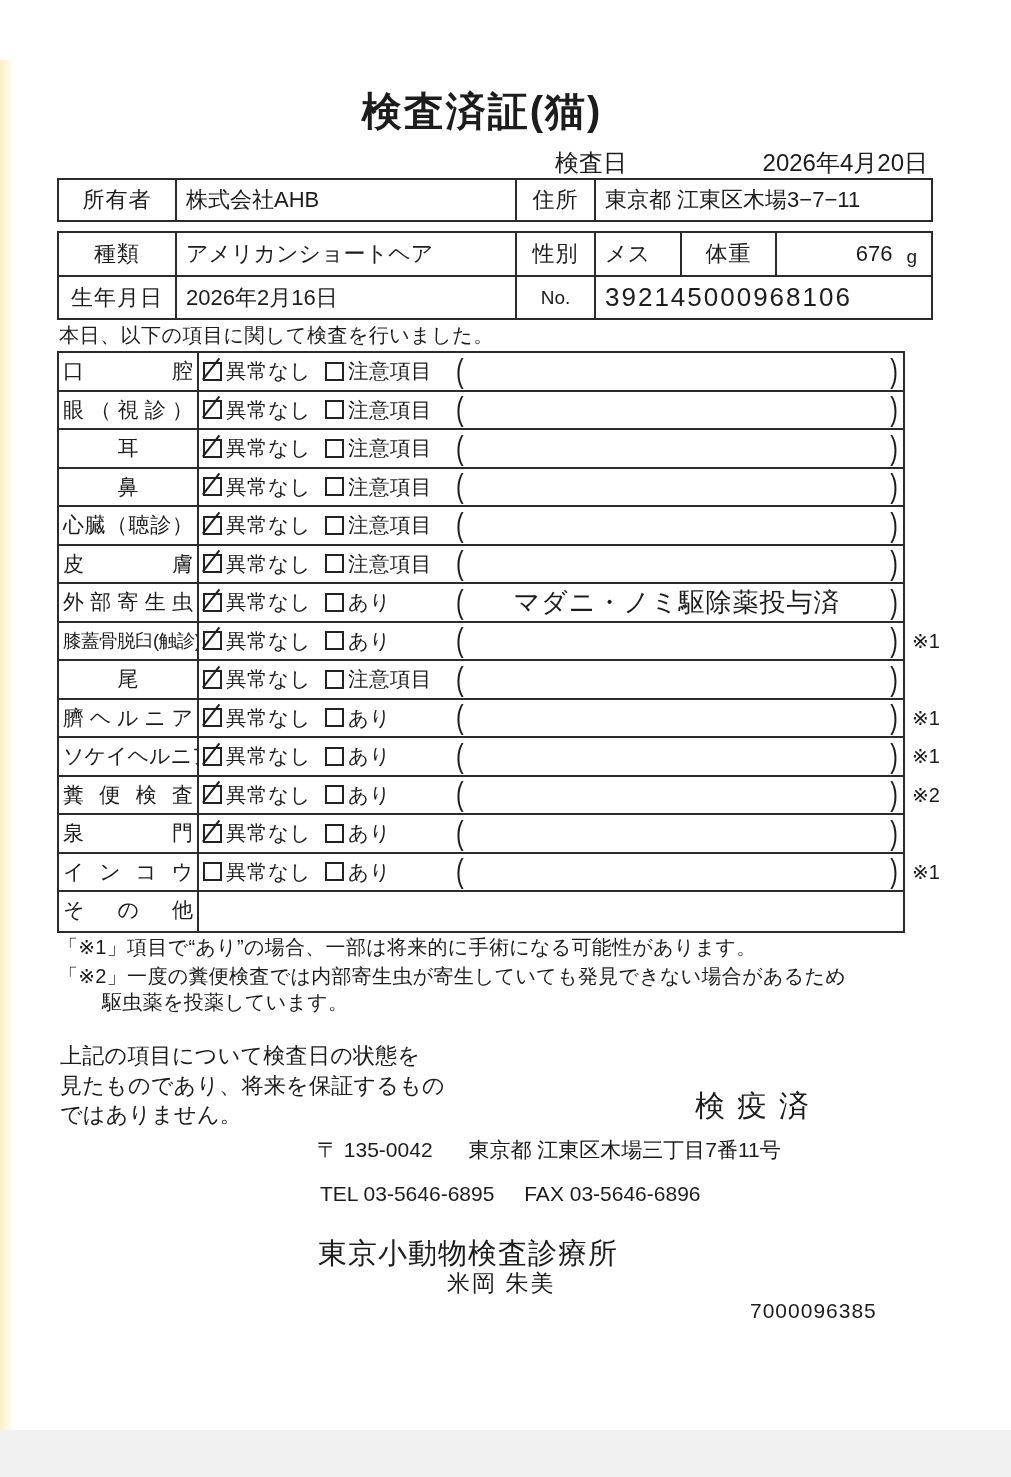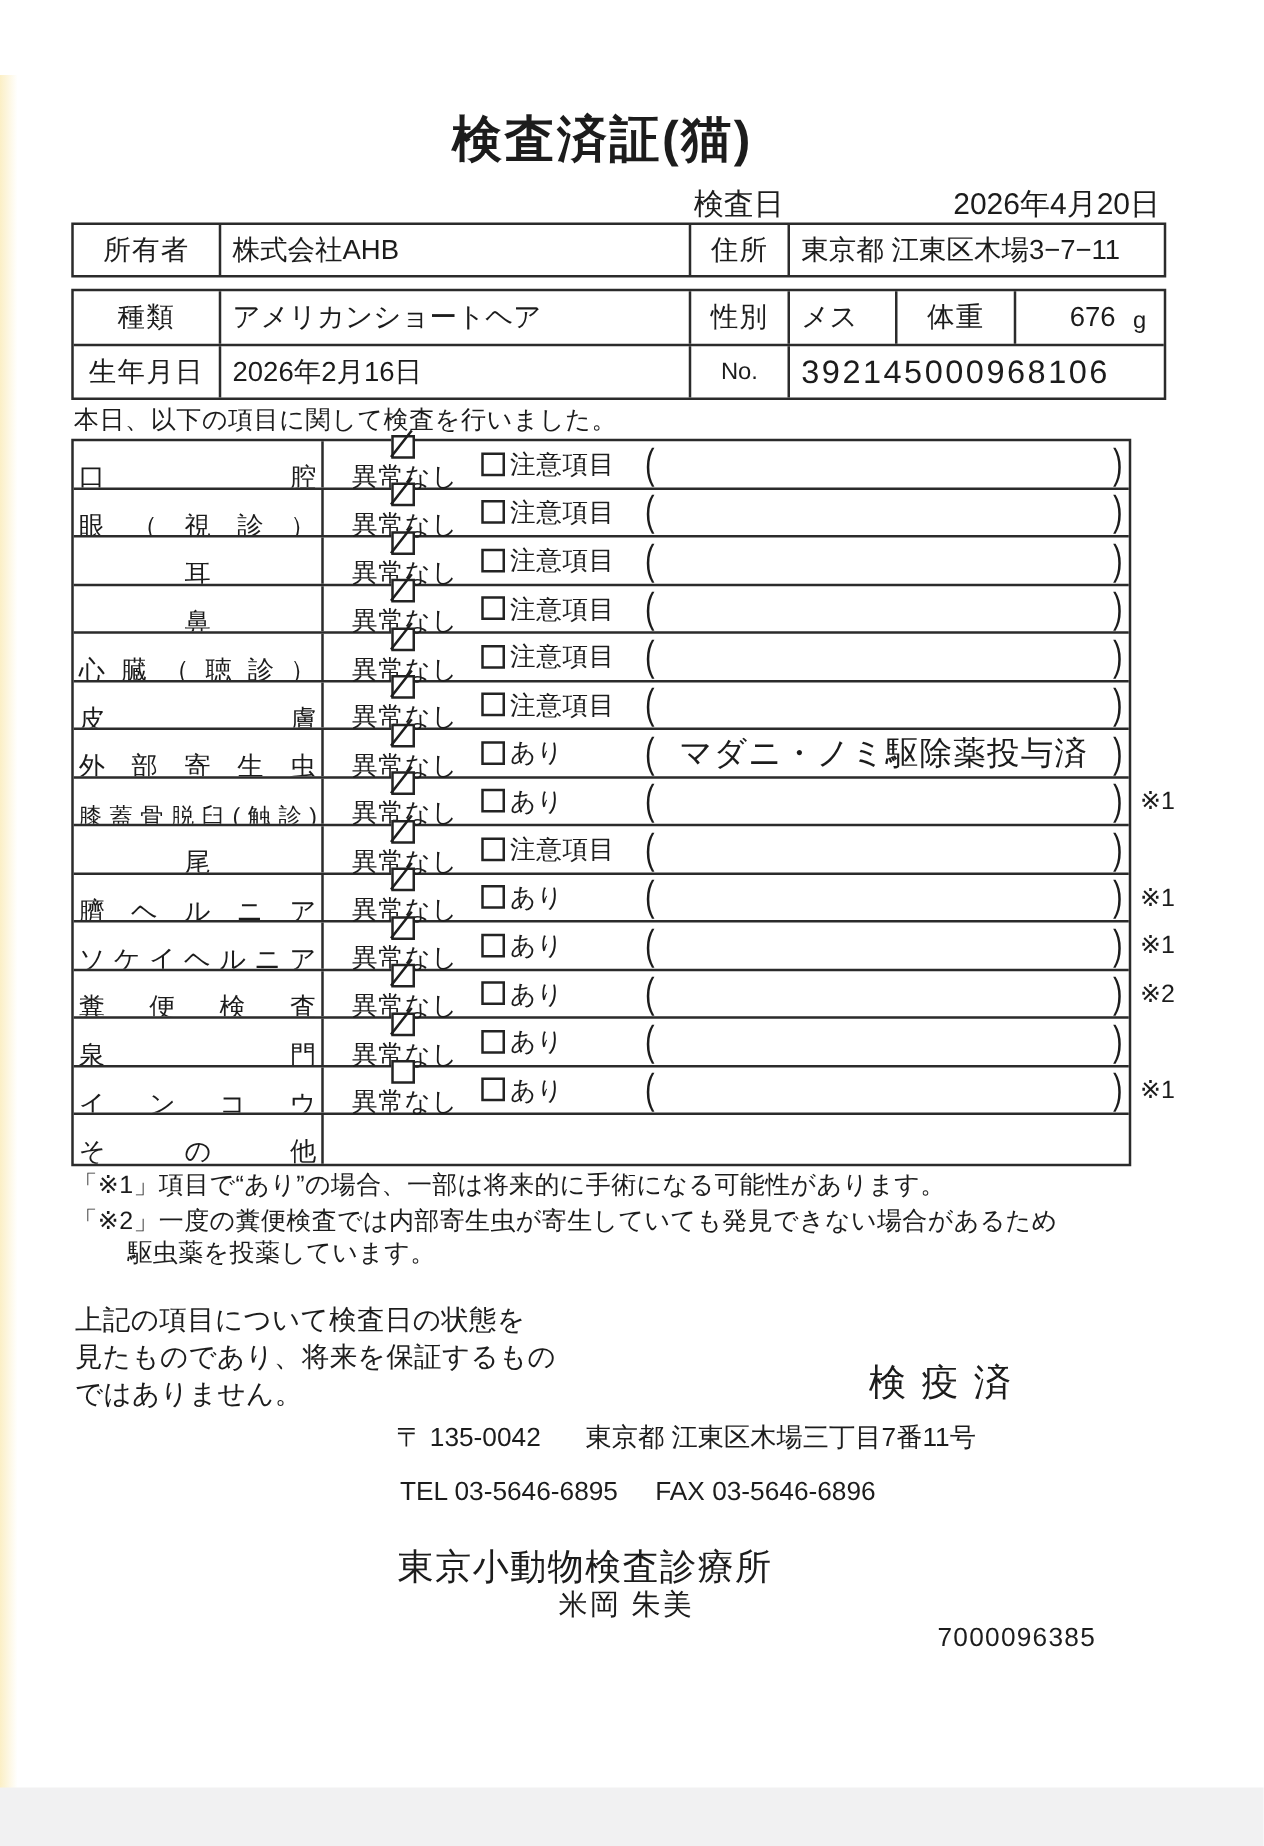--- a/index.html
+++ b/index.html
@@ -25,44 +25,44 @@
   .cell.val{padding-left:9px;}
   .bR{border-right:2px solid #2b2b2b;}
   .bB{border-bottom:2px solid #2b2b2b;}
 
   .tableA{top:178px;left:57px;width:876px;height:44px;}
   .tableA .trow{height:100%;}
   .tableB{top:231px;left:57px;width:876px;}
   .rowB1{height:44px;}
   .rowB2{height:41px;}
   .w1{width:118px;flex:none;}
-  .w2{width:376px;flex:none;}
+  .w2{width:340px;flex:none;}
   .w3{width:79px;flex:none;}
   .w4{width:86px;flex:none;}
   .w5{width:95px;flex:none;}
   .wfill{flex:1;}
   .weight-val{justify-content:flex-end;padding-right:14px;}
   .weight-unit{font-size:19px;margin-left:14px;margin-top:5px;}
   .no-lab{justify-content:center;font-size:19px;letter-spacing:0;}
   .no-val{font-size:26px;letter-spacing:2px;}
 
   .intro{top:322px;left:59px;font-size:20px;letter-spacing:.5px;}
 
   
   .tableC{top:351px;left:57px;width:848px;}
   .crow{height:38.5px;display:flex;position:relative;box-sizing:border-box;border-bottom:2px solid #2b2b2b;}
   .crow:last-child{border-bottom:none;}
-  .clabel{width:200px;flex:none;box-sizing:border-box;border-right:2px solid #2b2b2b;
-    font-size:21px;padding:12px 4px;line-height:35px;overflow:hidden;white-space:nowrap;}
+  .clabel{width:140px;flex:none;box-sizing:border-box;border-right:2px solid #2b2b2b;
+    font-size:21px;padding:0 4px;line-height:35px;overflow:hidden;white-space:nowrap;}
   .clabel.justify{text-align:justify;text-align-last:justify;}
   .clabel.center{text-align:center;text-align-last:center;}
   .clabel.compact{font-size:18.5px;letter-spacing:-.5px;}
   .ccontent{flex:1;display:flex;align-items:center;padding-left:4px;box-sizing:border-box;}
   .cbgroup{display:flex;align-items:center;flex:none;}
-  .g1{width:122px;flex-direction:column;}
+  .g1{width:122px;}
   .g2{width:131px;}
   .cb{width:15px;height:15px;border:2px solid #232323;flex:none;margin-right:4px;position:relative;background:#fff;}
   .cb.on::after{content:"";position:absolute;width:27px;height:0;border-top:2.5px solid #1d1d1d;
     left:-3px;bottom:-2px;transform-origin:0 0;transform:rotate(-52deg);}
   .cbtext{font-size:20.5px;letter-spacing:.5px;}
   .parens{flex:1;display:flex;align-items:center;padding-right:5px;}
   .paren{font-size:23px;transform:scaleY(1.45);font-weight:400;flex:none;}
   .pcontent{flex:1;text-align:center;font-size:26px;font-weight:500;letter-spacing:1px;white-space:nowrap;}
   .note{position:absolute;left:calc(100% + 9px);top:50%;transform:translateY(-50%);
     font-size:20px;white-space:nowrap;}

